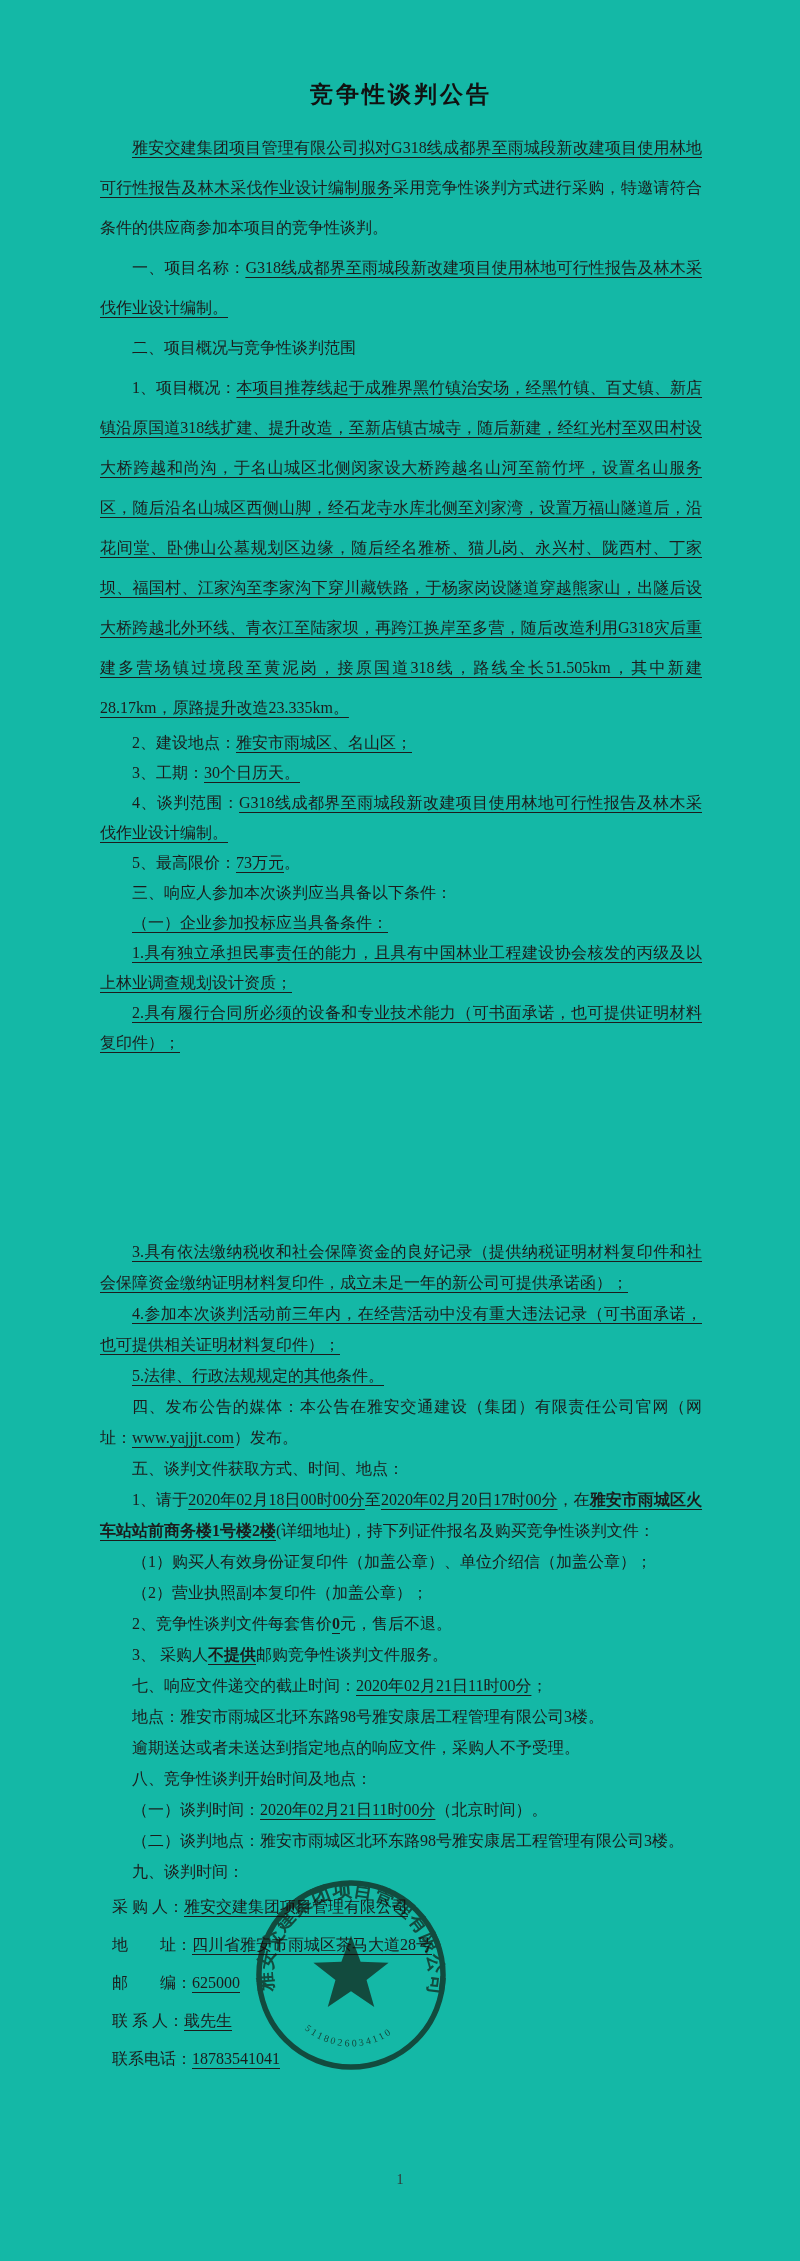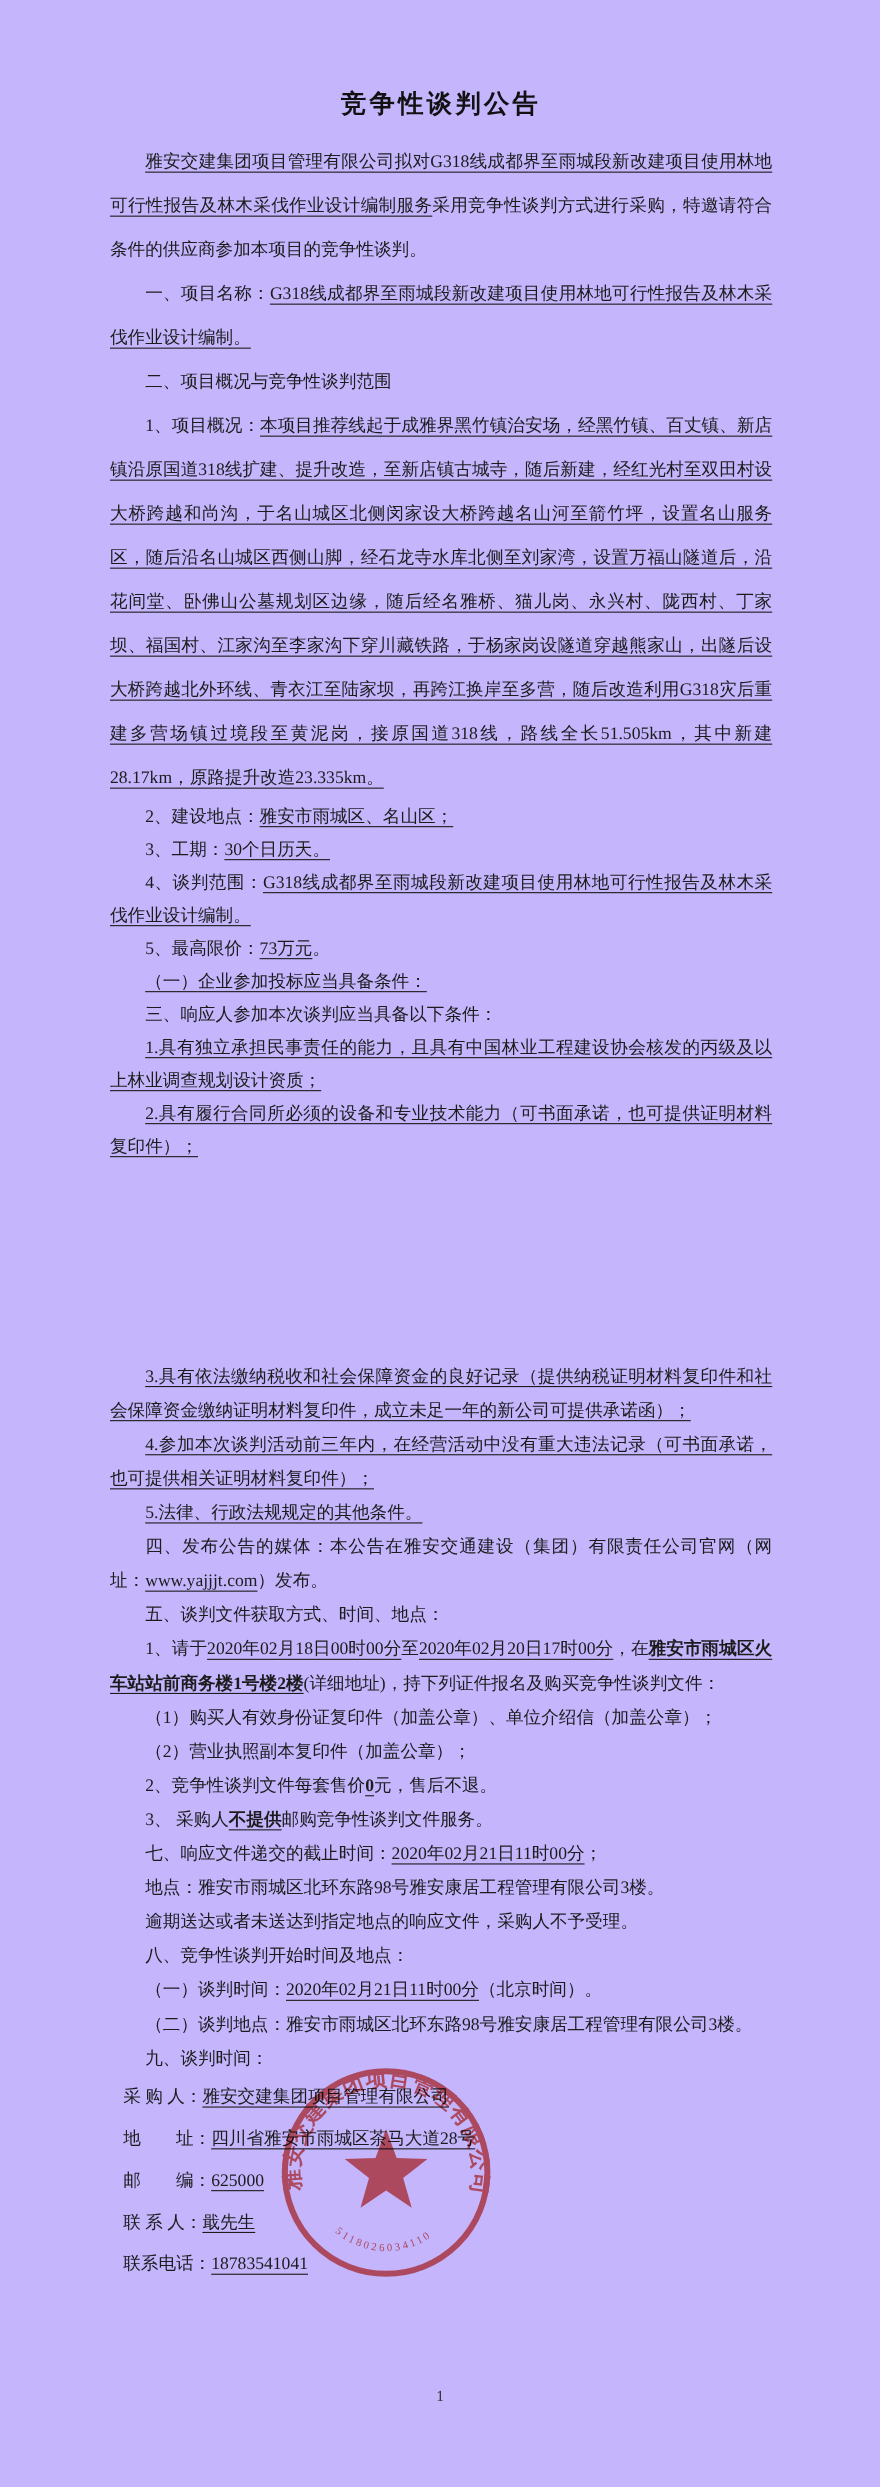--- a/index.html
+++ b/index.html
@@ -1,19 +1,19 @@
 <!DOCTYPE html>
 <html lang="zh"><head>
 <meta charset="utf-8">
 <style>
   html,body{margin:0;padding:0;background:#ffffff;}
   .page{
     position:relative;
     width:800px;height:2261px;
-    background:#c4b5fd;
+    background:#14b8a6;
     font-family:"Liberation Serif","DejaVu Serif",serif;
     color:#1c1c1c;
     overflow:hidden;
   }
   .content{
     position:absolute;left:100px;top:80px;width:602px;
     font-size:16px;
     text-align:justify;
   }
   h1.doc-title{
@@ -63,23 +63,23 @@
     <div class="secB">
 
       <p class="i"><span>2、建设地点：</span><span class="u">雅安市雨城区、名山区；</span></p>
 
       <p class="i"><span>3、工期：</span><span class="u">30个日历天。</span></p>
 
       <p class="i"><span>4、谈判范围：</span><span class="u">G318线成都界至雨城段新改建项目使用林地可行性报告及林木采伐作业设计编制。</span></p>
 
       <p class="i"><span>5、最高限价：</span><span class="u">73万元</span><span>。</span></p>
 
+      <p class="i b">三、响应人参加本次谈判应当具备以下条件：</p>
+
       <p class="i"><span class="u">（一）企业参加投标应当具备条件：</span></p>
-
-      <p class="i b">三、响应人参加本次谈判应当具备以下条件：</p>
 
       <p class="i"><span class="u">1.具有独立承担民事责任的能力，且具有中国林业工程建设协会核发的丙级及以上林业调查规划设计资质；</span></p>
 
       <p class="i"><span class="u">2.具有履行合同所必须的设备和专业技术能力（可书面承诺，也可提供证明材料复印件）；</span></p>
     </div>
 
     <div class="gap"></div>
 
     <div class="secC">
       <p class="i"><span class="u">3.具有依法缴纳税收和社会保障资金的良好记录（提供纳税证明材料复印件和社会保障资金缴纳证明材料复印件，成立未足一年的新公司可提供承诺函）；</span></p>

